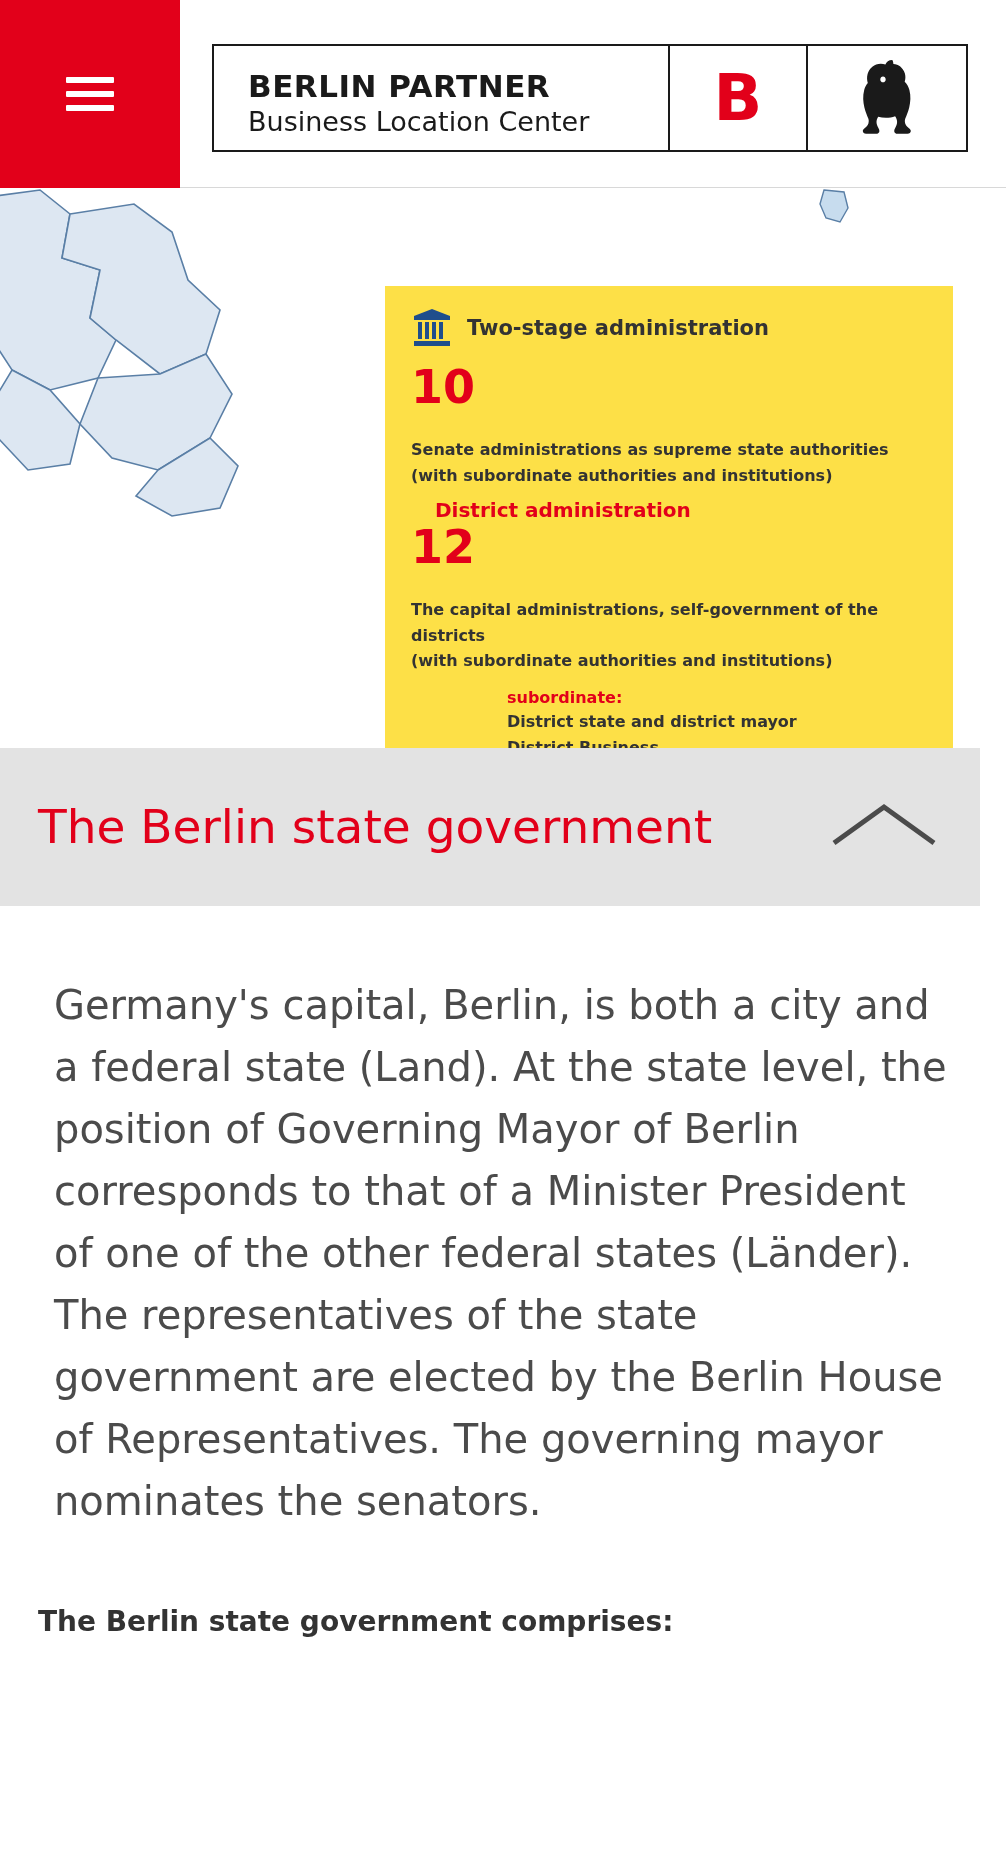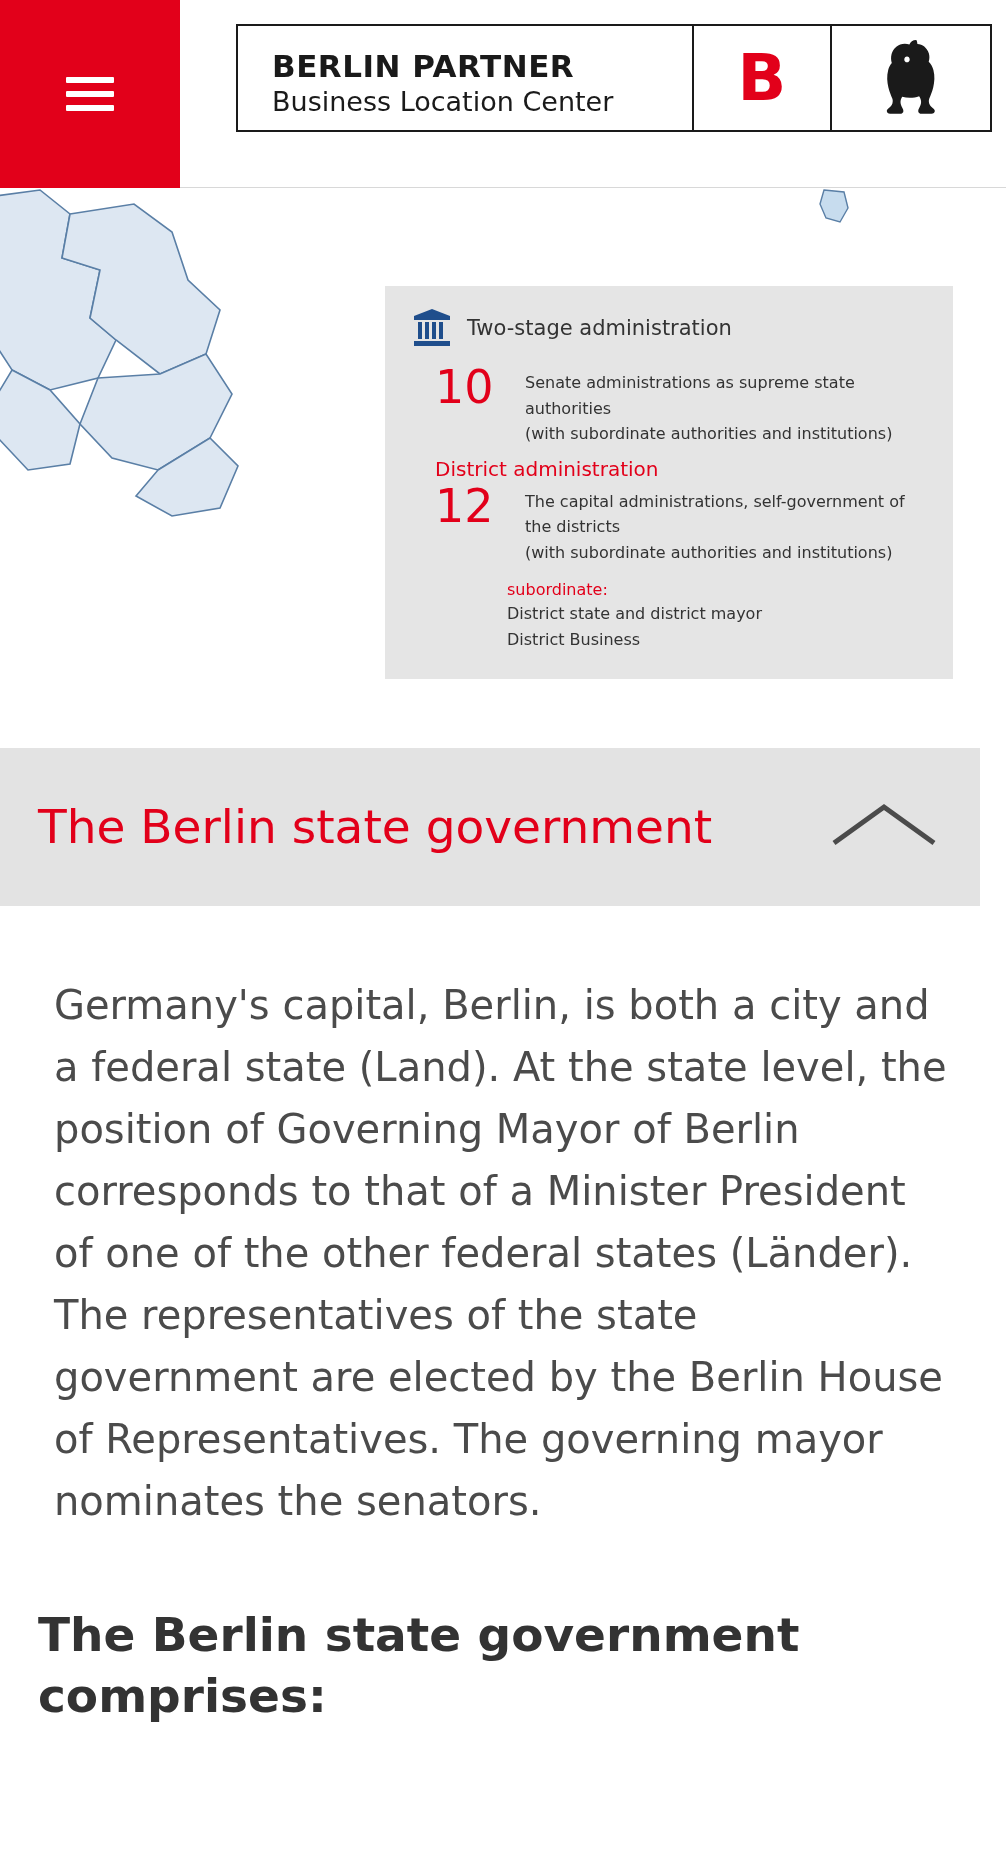--- a/index.html
+++ b/index.html
@@ -44,26 +44,25 @@
   }
   .burger span {
     display: block;
     height: 6px;
     background: #ffffff;
     border-radius: 1px;
   }
   .logo-wrap {
     position: absolute;
     left: 212px;
-    top: 24px;
+    top: 44px;
     height: 108px;
     display: flex;
     align-items: stretch;
     border: 2px solid #1a1a1a;
-    margin-left: 24px;
   }
   .logo-text {
     width: 456px;
     padding: 12px 0 0 34px;
     display: flex;
     flex-direction: column;
     justify-content: center;
     border-right: 2px solid #1a1a1a;
   }
   .logo-title {
@@ -116,43 +115,44 @@
     position: absolute;
     left: 810px;
     top: 0px;
   }
 
   .infobox {
     position: absolute;
     left: 385px;
     top: 98px;
     width: 568px;
-    background: #e5e5e5;
+    background: #fde047;
     padding: 22px 26px 26px 26px;
+    font-weight: bold;
   }
   .infobox-head {
     display: flex;
     align-items: center;
     gap: 14px;
     margin-bottom: 16px;
   }
   .infobox-head-label {
     font-size: 21px;
     color: #333333;
   }
   .cat-label {
     color: #e2001a;
     font-size: 20px;
     margin: 10px 0 2px 24px;
   }
   .stat-row {
     display: flex;
     align-items: flex-start;
-    gap: 28px;
-    margin-left: 24px;
+    gap: 21px;
+    flex-direction: column;
   }
   .stat-num {
     color: #e2001a;
     font-size: 46px;
     line-height: 1;
     width: 62px;
     flex: none;
   }
   .stat-text {
     font-size: 16px;
@@ -200,21 +200,21 @@
   .content {
     padding: 52px 38px 0 38px;
   }
   .para {
     font-size: 40px;
     line-height: 1.55;
     color: #4b4b4b;
     margin: 16px;
   }
   .subhead {
-    font-size: 47px;
+    font-size: 28px;
     font-weight: bold;
     color: #333333;
     margin: 72px 0 0 0;
     line-height: 1.3;
   }
 </style>
 </head>
 <body>
 
 <div class="header">

